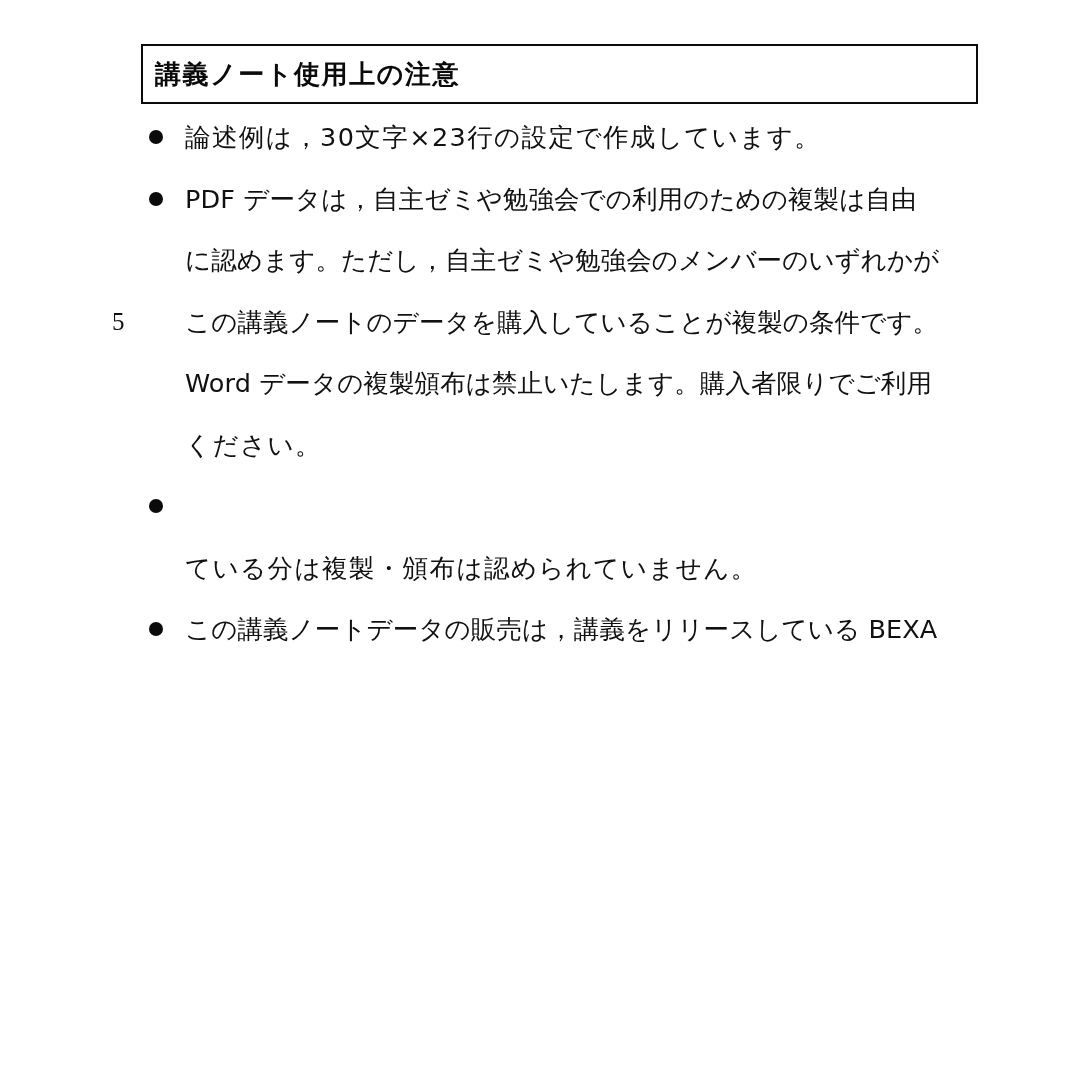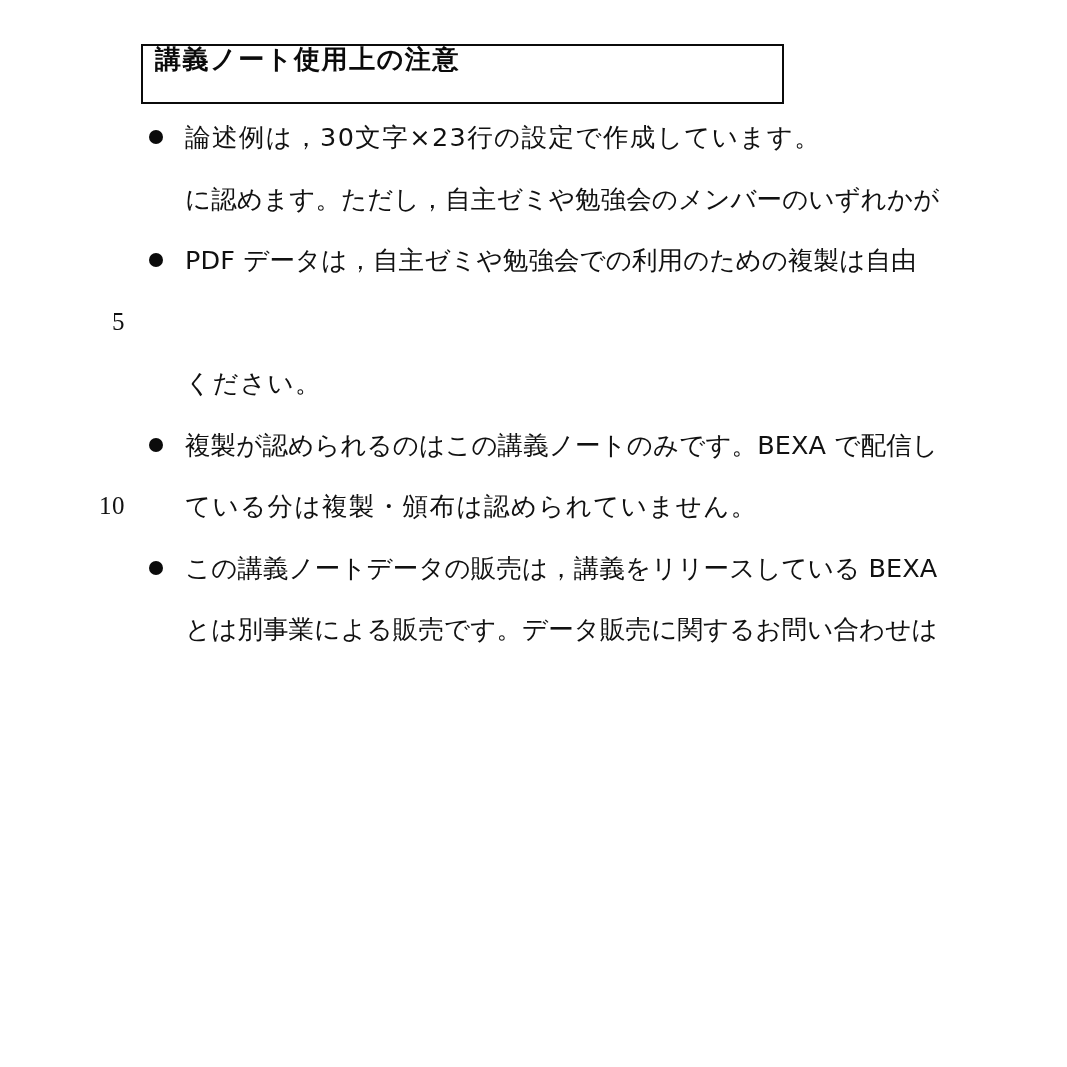--- a/index.html
+++ b/index.html
@@ -22,27 +22,27 @@
     position: absolute;
     inset: 0;
     background: #ffffff;
   }
 
   
   .title-box {
     position: absolute;
     left: 141px;
     top: 44px;
-    width: 643px;
+    width: 837px;
     height: 60px;
     box-sizing: border-box;
     border: 2.5px solid #0b0b0b;
     background: #ffffff;
     display: flex;
-    align-items: flex-start;
+    align-items: center;
   }
   .title-text {
     padding-left: 12px;
     font-size: 26px;
     line-height: 1;
     letter-spacing: 0.06em;
     font-weight: 600;
     color: #0b0b0b;
     white-space: nowrap;
     font-family: "DejaVu Sans", "Liberation Sans", sans-serif;
@@ -127,47 +127,46 @@
   </div>
 
   <div class="body-block">
       <div class="line">
         <div class="lineno"></div>
         <div class="bullet" title="●"><span class="dot"></span></div>
         <div class="ltext wide">論述例は，30文字×23行の設定で作成しています。</div>
       </div>
       <div class="line">
         <div class="lineno"></div>
-        <div class="ltext tight">に認めます。ただし，自主ゼミや勉強会のメンバーのいずれかが</div>
-      </div>
-      <div class="line">
-        <div class="lineno"></div>
         <div class="bullet" title="●"><span class="dot"></span></div>
         <div class="ltext tight">PDF データは，自主ゼミや勉強会での利用のための複製は自由</div>
       </div>
       <div class="line">
+        <div class="lineno"></div>
+        <div class="ltext tight">に認めます。ただし，自主ゼミや勉強会のメンバーのいずれかが</div>
+      </div>
+      <div class="line">
         <div class="lineno">5</div>
+        <div class="ltext tight">この講義ノートのデータを購入していることが複製の条件です。</div>
+      </div>
+      <div class="line">
+        <div class="lineno"></div>
+        <div class="ltext tight">Word データの複製頒布は禁止いたします。購入者限りでご利用</div>
       </div>
       <div class="line">
         <div class="lineno"></div>
         <div class="ltext wide">ください。</div>
       </div>
       <div class="line">
         <div class="lineno"></div>
         <div class="bullet" title="●"><span class="dot"></span></div>
-        <div class="ltext tight">複製が認められるのはこの講義ノートのみです。BEXA で配信し</div>
       </div>
       <div class="line">
-        <div class="lineno">10</div>
         <div class="ltext wide">ている分は複製・頒布は認められていません。</div>
       </div>
       <div class="line">
         <div class="lineno"></div>
         <div class="bullet" title="●"><span class="dot"></span></div>
         <div class="ltext tight">この講義ノートデータの販売は，講義をリリースしている BEXA</div>
       </div>
-      <div class="line">
-        <div class="lineno"></div>
-        <div class="ltext tight">とは別事業による販売です。データ販売に関するお問い合わせは</div>
-      </div>
     </div>
 
 </div>
 
 </body></html>

